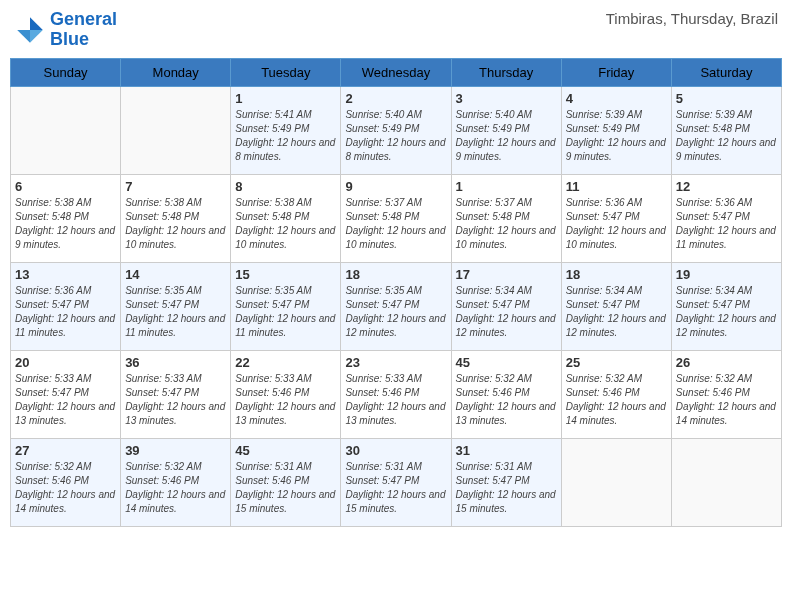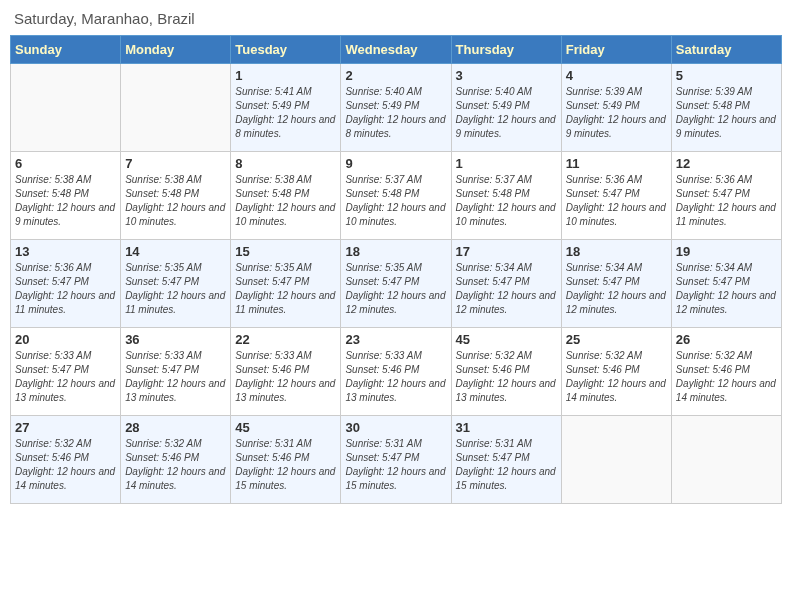--- a/index.html
+++ b/index.html
@@ -50,25 +50,25 @@
     }
     table {
       width: 100%;
       border-collapse: collapse;
       table-layout: fixed;
     }
     thead tr {
       background-color: #3a7abf;
     }
     thead th {
-      color: #fef9c3;
+      color: #000000;
       font-size: 13px;
-      font-weight: bold;
+      font-weight: normal;
       padding: 6px 4px;
-      text-align: left;
+      text-align: center;
       border: 1px solid #5a9ad0;
     }
     tbody tr {
       vertical-align: top;
     }
     tbody tr:nth-child(odd) {
       background-color: #f0f6ff;
     }
     tbody tr:nth-child(even) {
       background-color: #ffffff;
@@ -95,22 +95,33 @@
       font-style: italic;
     }
     .empty-cell {
       background: #f9f9f9;
     }
   </style>
 </head>
 <body>
 
 <div class="header">
+  <div class="logo">
+    <svg class="logo-icon" viewBox="0 0 40 40">
+      <polygon points="20,4 36,20 20,20" fill="#1a6abf"></polygon>
+      <polygon points="20,20 36,20 20,36" fill="#5aaae0"></polygon>
+      <polygon points="4,20 20,20 20,36" fill="#3a8fd0"></polygon>
+    </svg>
+    <div class="logo-text">
+      <div><span>General</span></div>
+      <div><span style="color:#1a6abf;">Blue</span></div>
+    </div>
+  </div>
   <div class="title-block">
-    <div class="location">Saturday, Maranhao, Brazil</div>
+    <div class="location">Timbiras, Thursday, Brazil</div>
   </div>
 </div>
 
 <table>
   <thead>
     <tr>
     <th>Sunday</th>
         <th>Monday</th>
         <th>Tuesday</th>
         <th>Wednesday</th>
@@ -233,21 +244,21 @@
           <span class="day-num">26</span>
           <div class="cell-detail">Sunrise: 5:32 AM<br>Sunset: 5:46 PM<br>Daylight: 12 hours and 14 minutes.</div>
         </td>
       </tr>
       <tr>
         <td>
           <span class="day-num">27</span>
           <div class="cell-detail">Sunrise: 5:32 AM<br>Sunset: 5:46 PM<br>Daylight: 12 hours and 14 minutes.</div>
         </td>
         <td>
-          <span class="day-num">28</span>
+          <span class="day-num">39</span>
           <div class="cell-detail">Sunrise: 5:32 AM<br>Sunset: 5:46 PM<br>Daylight: 12 hours and 14 minutes.</div>
         </td>
         <td>
           <span class="day-num">45</span>
           <div class="cell-detail">Sunrise: 5:31 AM<br>Sunset: 5:46 PM<br>Daylight: 12 hours and 15 minutes.</div>
         </td>
         <td>
           <span class="day-num">30</span>
           <div class="cell-detail">Sunrise: 5:31 AM<br>Sunset: 5:47 PM<br>Daylight: 12 hours and 15 minutes.</div>
         </td>

